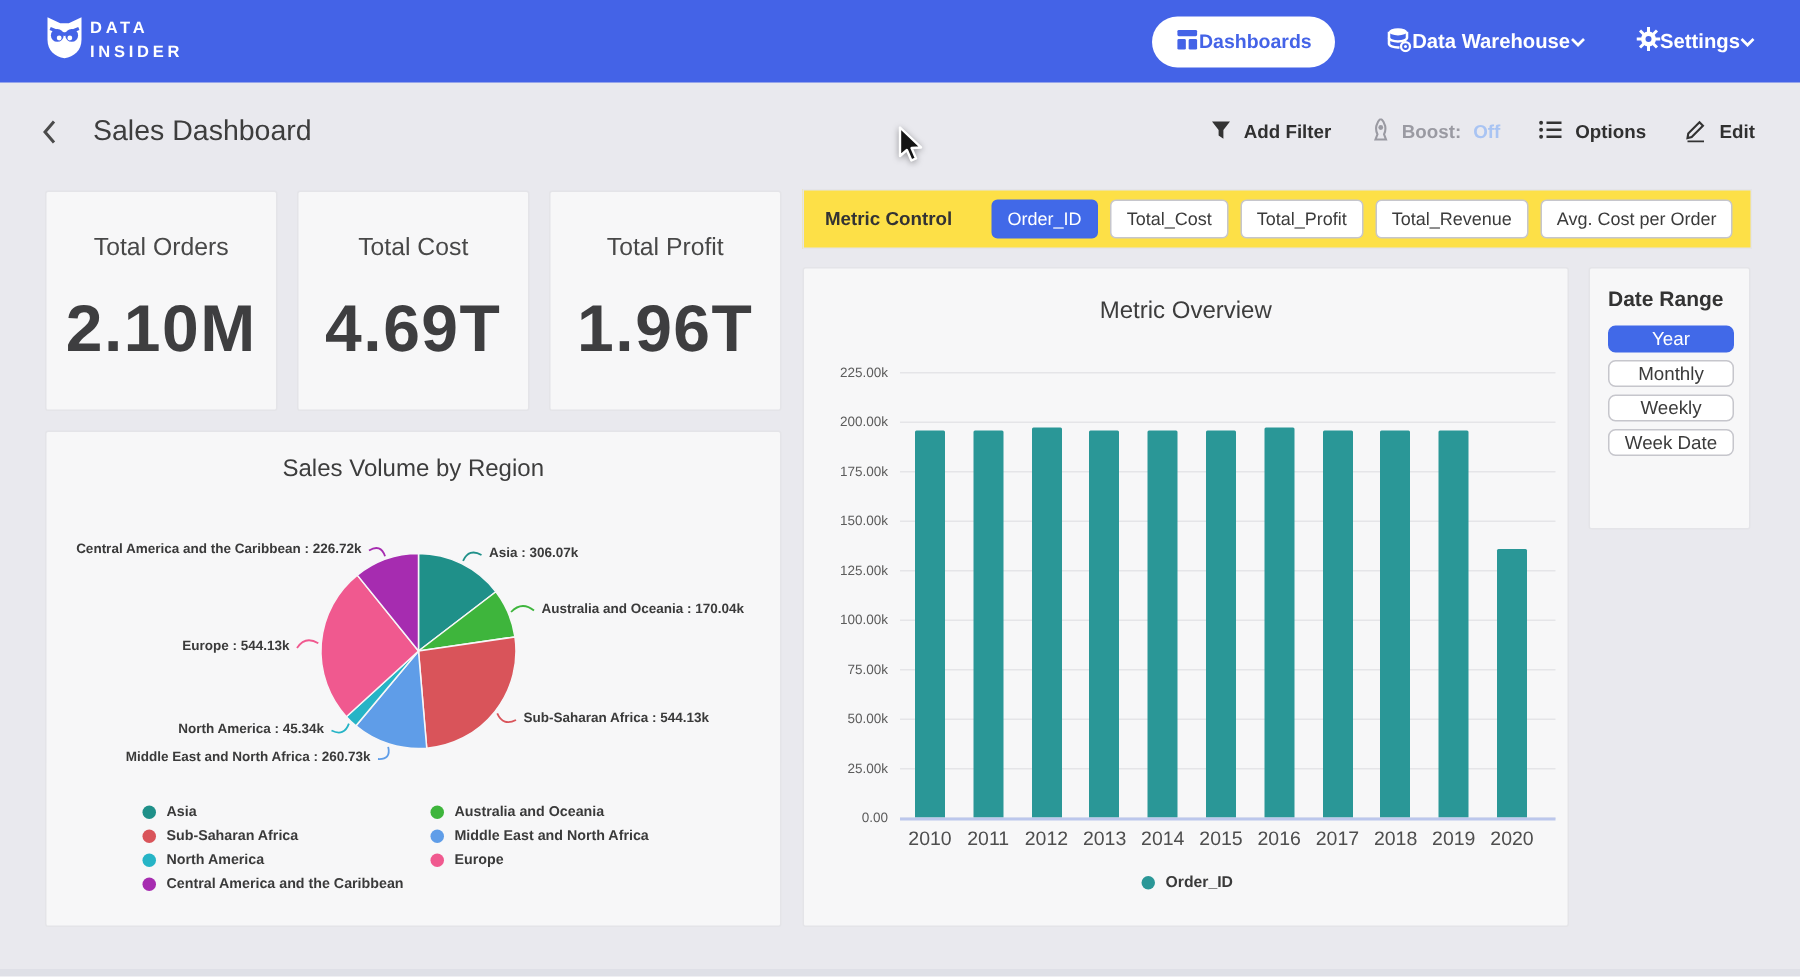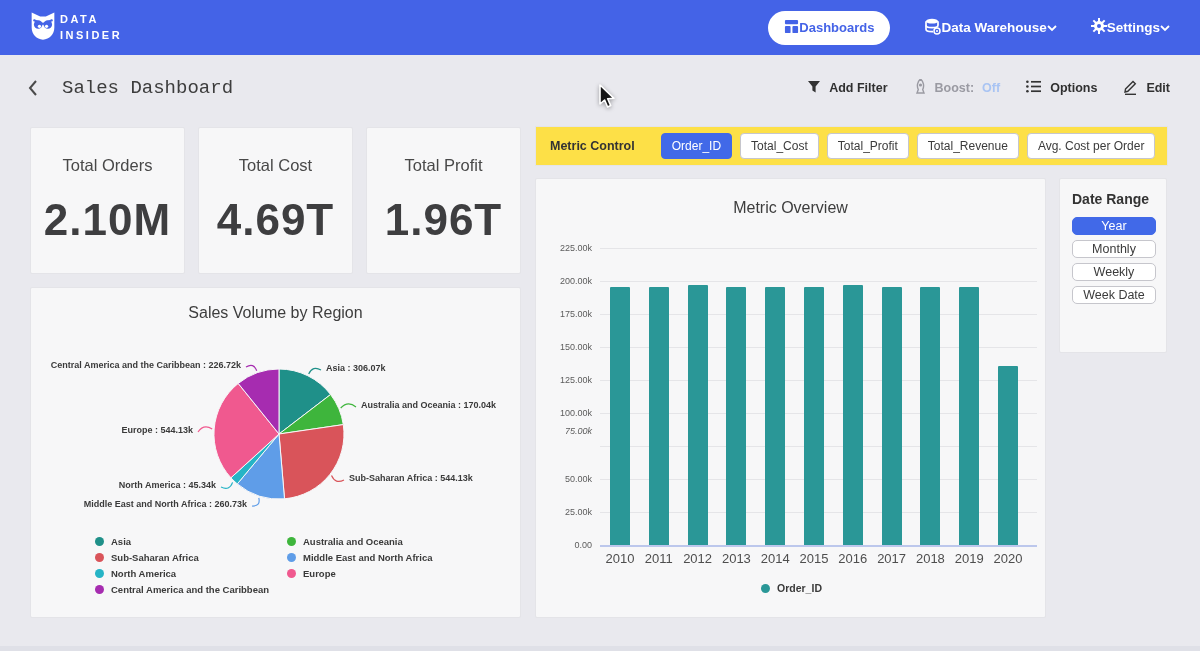--- a/index.html
+++ b/index.html
@@ -20,21 +20,21 @@
   .nav-right { display:flex; align-items:center; gap:34px; }
   .nav-pill {
     background:#fff; color:#4463e7; border:none; border-radius:17px;
     height:34px; padding:0 16px; display:flex; align-items:center; 
     font-size:13px; font-weight:bold; cursor:pointer; font-family:inherit;
   }
   .nav-item { display:flex; align-items:center; gap:0; color:#fff; font-size:13.5px; font-weight:bold; cursor:pointer; }
   
   .page-header { position:absolute; top:55px; left:0; width:1200px; height:66px; display:flex; align-items:center; }
   .back-btn { margin-left:26px; cursor:pointer; display:flex; align-items:center; }
-  .page-title { margin-left:22px; font-size:19px; color:#3d3d3d; font-weight:500;font-family:Liberation Mono, monospace; }
+  .page-title { margin-left:22px; font-size:19px; color:#3d3d3d; font-weight:500; }
   .header-actions { position:absolute; right:30px; top:0; height:66px; display:flex; align-items:center; gap:26px; }
   .h-action { display:flex; align-items:center; gap:8px; font-size:12.5px; font-weight:bold; color:#303030; cursor:pointer; }
   .h-action.muted { color:#9a9aa2; }
   .boost-off { color:#a9c4f3; }
   
   .panel { position:absolute; background:#f7f7f8; border:1px solid #e4e4e8; border-radius:2px; }
   .kpi { width:155px; height:147px; display:flex; flex-direction:column; align-items:center; justify-content:center; gap:20px; }
   .kpi-label { font-size:16.5px; color:#484848; font-weight:500; }
   .kpi-value { font-size:44px; font-weight:bold; color:#3e3e40; letter-spacing:1px; }
   
@@ -298,21 +298,21 @@
         <div class="y-tick" style="top: 102px;">200.00k</div>
         <div class="gridline" style="top: 135px;"></div>
         <div class="y-tick" style="top: 135px;">175.00k</div>
         <div class="gridline" style="top: 168px;"></div>
         <div class="y-tick" style="top: 168px;">150.00k</div>
         <div class="gridline" style="top: 201px;"></div>
         <div class="y-tick" style="top: 201px;">125.00k</div>
         <div class="gridline" style="top: 234px;"></div>
         <div class="y-tick" style="top: 234px;">100.00k</div>
         <div class="gridline" style="top: 267px;"></div>
-        <div class="y-tick" style="top: 252px; font-style: italic;">75.00k</div>
+        <div class="y-tick" style="top: 267px;">75.00k</div>
         <div class="gridline" style="top: 300px;"></div>
         <div class="y-tick" style="top: 300px;">50.00k</div>
         <div class="gridline" style="top: 333px;"></div>
         <div class="y-tick" style="top: 333px;">25.00k</div>
         <div class="gridline" style="top: 366px;"></div>
         <div class="y-tick" style="top: 366px;">0.00</div>
         <div class="bar" style="left: 74px; top: 107.808px; height: 258.192px; background: rgb(42, 151, 151);"></div>
         <div class="x-label" style="left: 62px;">2010</div>
         <div class="bar" style="left: 112.8px; top: 107.94px; height: 258.06px; background: rgb(42, 151, 151);"></div>
         <div class="x-label" style="left: 100.8px;">2011</div>

